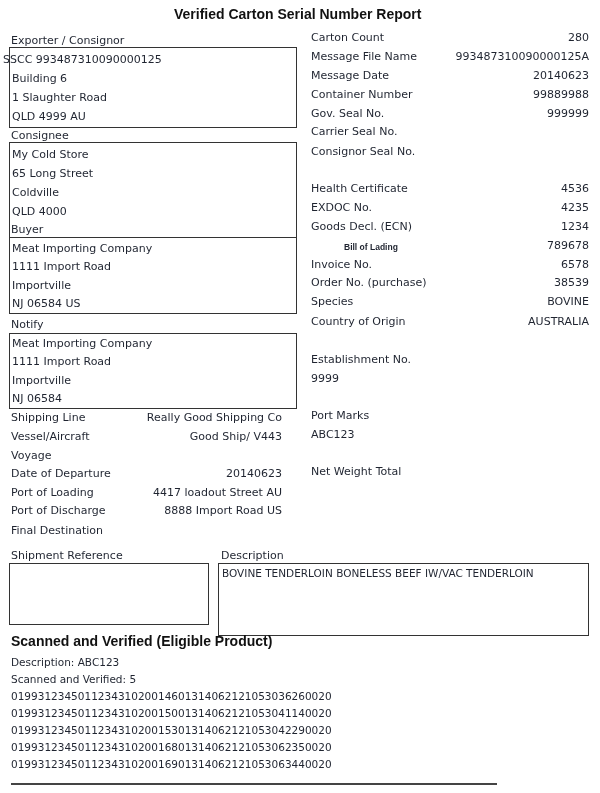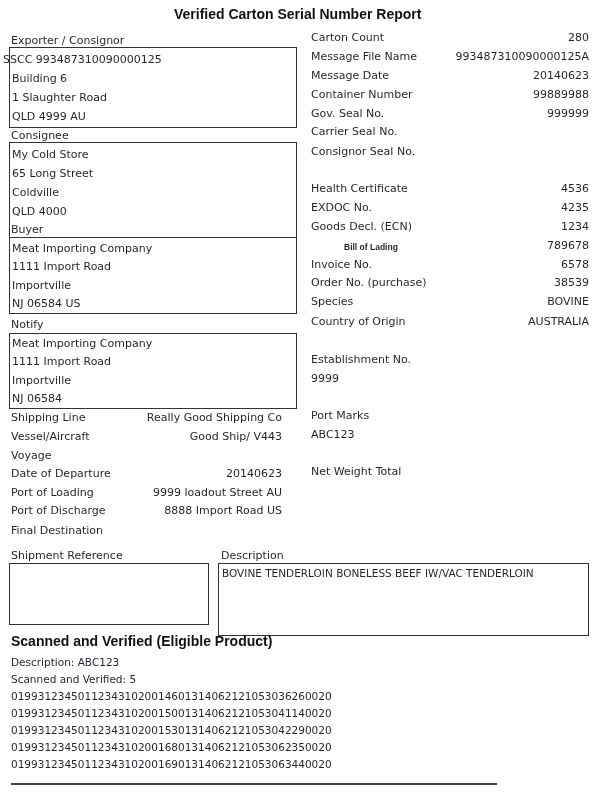--- a/index.html
+++ b/index.html
@@ -83,21 +83,21 @@
 <div class="lrow t" style="top:449px">
   <span class="k">Voyage</span>
   <span class="v"></span>
 </div>
 <div class="lrow t" style="top:467px">
   <span class="k">Date of Departure</span>
   <span class="v">20140623</span>
 </div>
 <div class="lrow t" style="top:486px">
   <span class="k">Port of Loading</span>
-  <span class="v">9999 loadout Street AU</span>
+  <span class="v">4417 loadout Street AU</span>
 </div>
 <div class="lrow t" style="top:504px">
   <span class="k">Port of Discharge</span>
   <span class="v">8888 Import Road US</span>
 </div>
 <div class="lrow t" style="top:524px">
   <span class="k">Final Destination</span>
   <span class="v"></span>
 </div>
 

